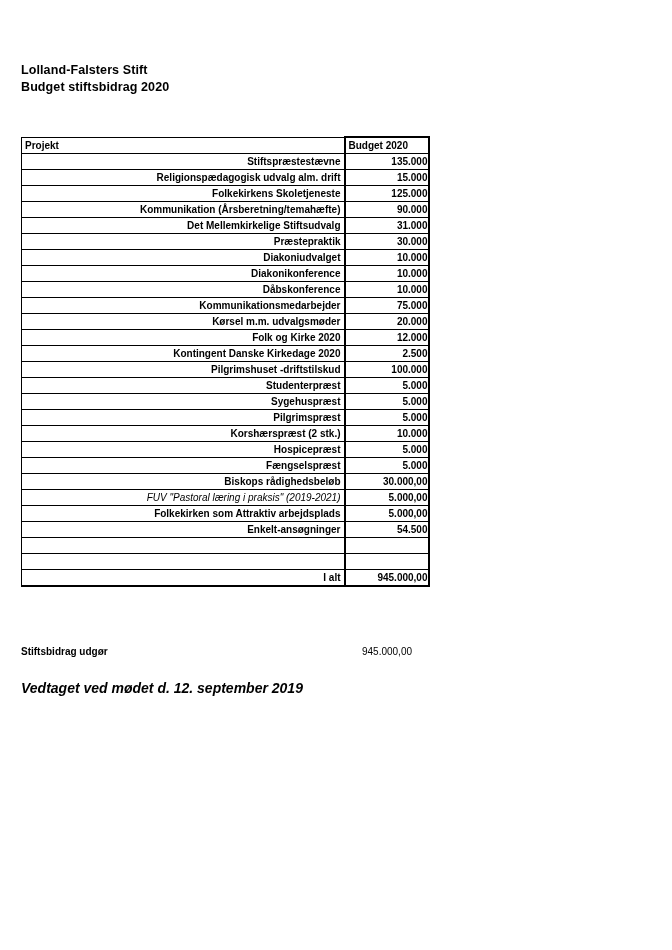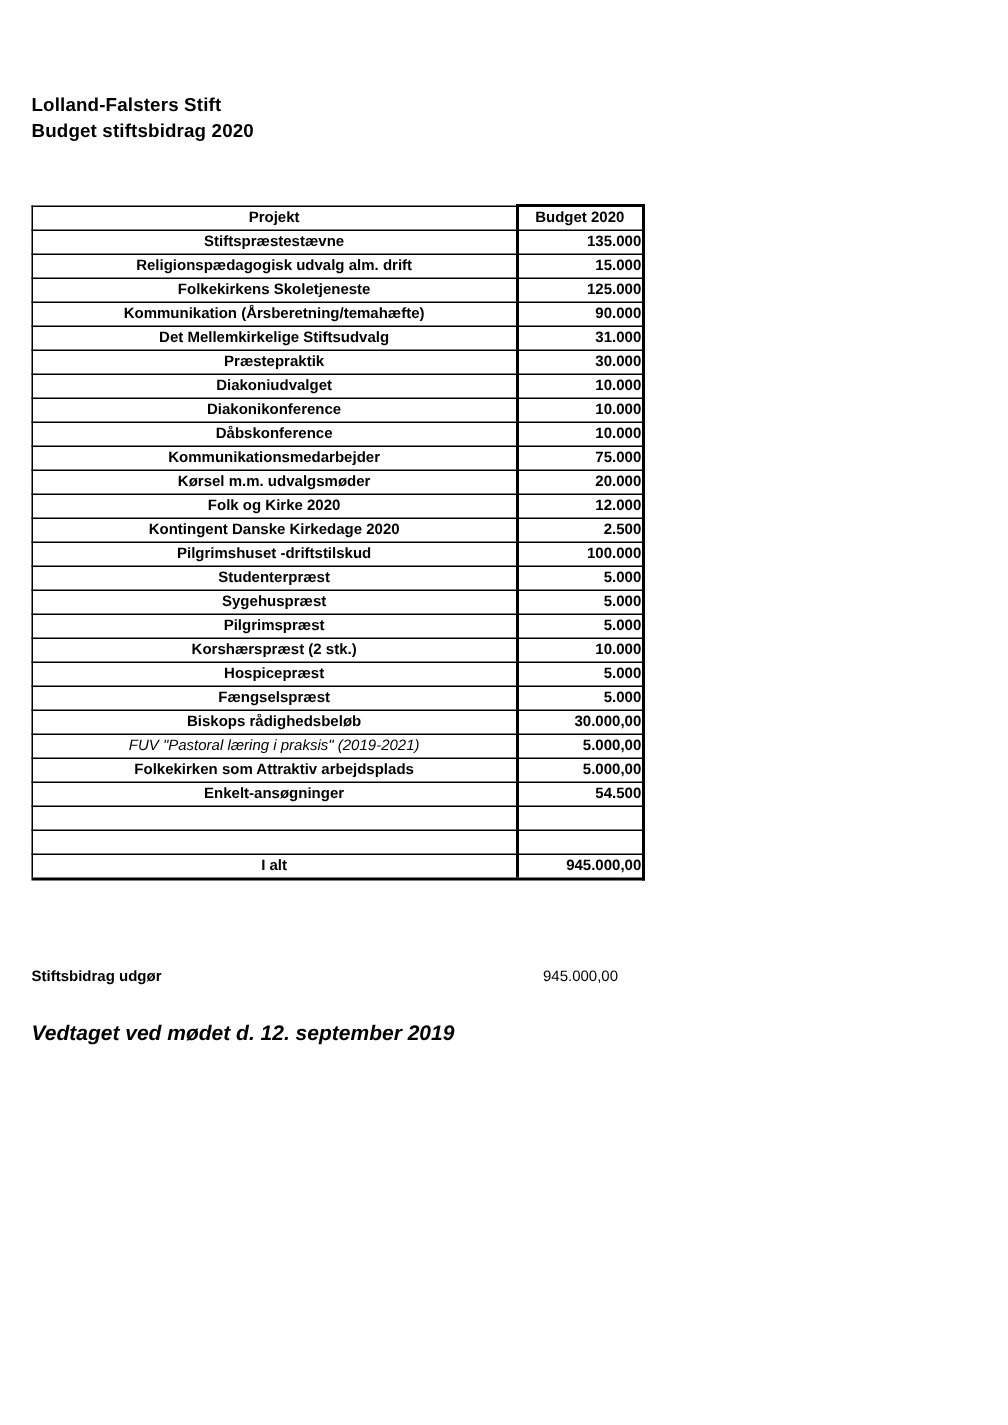--- a/index.html
+++ b/index.html
@@ -60,33 +60,33 @@
     font-weight: bold;
     font-size: 10px;
     line-height: 15px;
     vertical-align: middle;
     box-sizing: border-box;
     overflow: hidden;
     white-space: nowrap;
   }
 
   .budget-table th {
-    text-align: center;
+    text-align: left;
   }
   .budget-table th.budget-head {
     border-left: 2px solid #000000;
     border-top: 2px solid #000000;
     border-right: 2px solid #000000;
     margin-top: 40px;
   }
   .budget-table thead th.project-head {
     border-top: 1px solid #000000;
   }
 
-  td.cell-project { text-align: center; }
+  td.cell-project { text-align: right; }
   td.cell-amount {
     text-align: right;
     border-left: 2px solid #000000;
     border-right: 2px solid #000000;
     padding-right: 0;
   }
 
   tr.row-italic td.cell-project {
     font-style: italic;
     font-weight: normal;

